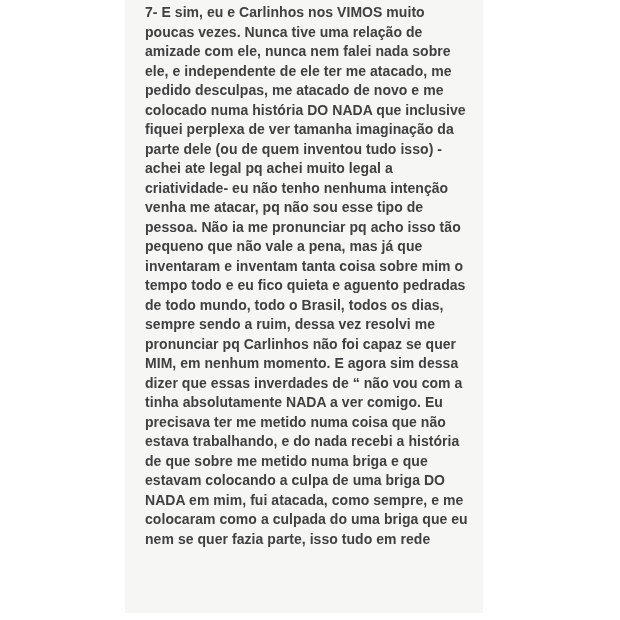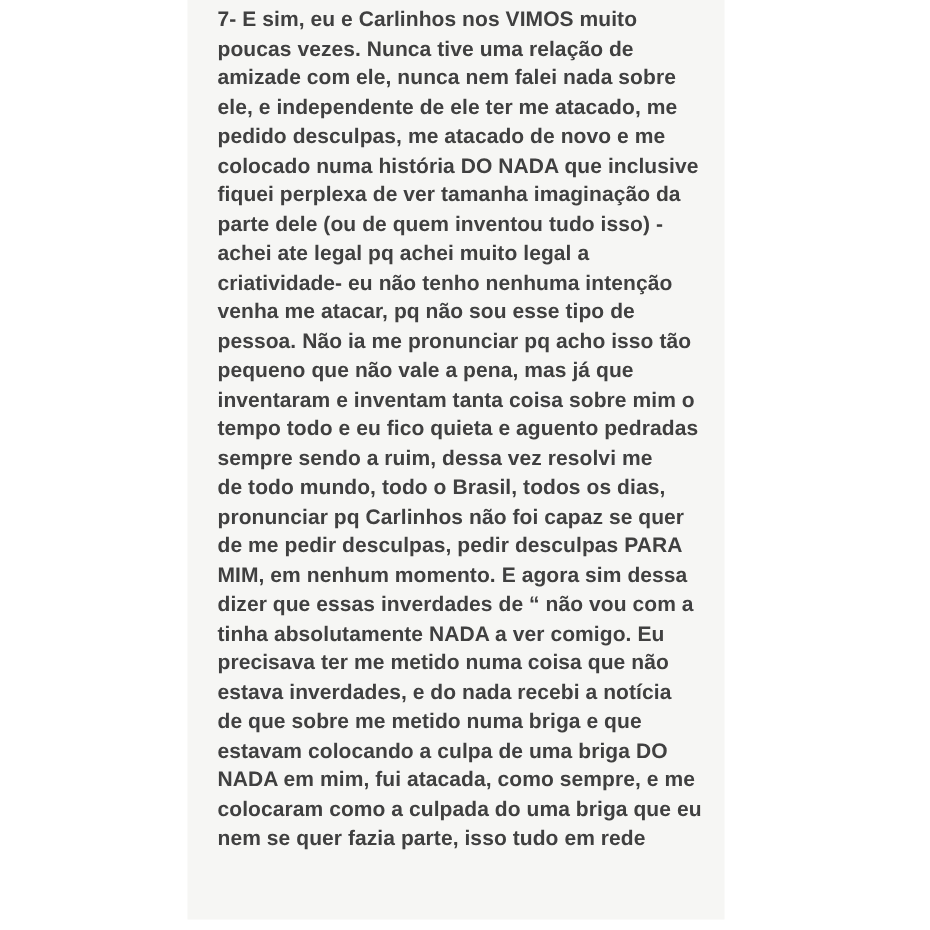--- a/index.html
+++ b/index.html
@@ -51,29 +51,28 @@
         <div class="line">colocado numa história DO NADA que inclusive</div>
         <div class="line">fiquei perplexa de ver tamanha imaginação da</div>
         <div class="line">parte dele (ou de quem inventou tudo isso) -</div>
         <div class="line">achei ate legal pq achei muito legal a</div>
         <div class="line">criatividade- eu não tenho nenhuma intenção</div>
         <div class="line">venha me atacar, pq não sou esse tipo de</div>
         <div class="line">pessoa. Não ia me pronunciar pq acho isso tão</div>
         <div class="line">pequeno que não vale a pena, mas já que</div>
         <div class="line">inventaram e inventam tanta coisa sobre mim o</div>
         <div class="line">tempo todo e eu fico quieta e aguento pedradas</div>
+        <div class="line">de todo mundo, todo o Brasil, todos os dias,</div>
         <div class="line">sempre sendo a ruim, dessa vez resolvi me</div>
-        <div class="line">de todo mundo, todo o Brasil, todos os dias,</div>
         <div class="line">pronunciar pq Carlinhos não foi capaz se quer</div>
-        <div class="line">de me pedir desculpas, pedir desculpas PARA</div>
         <div class="line">MIM, em nenhum momento. E agora sim dessa</div>
         <div class="line">dizer que essas inverdades de “ não vou com a</div>
         <div class="line">tinha absolutamente NADA a ver comigo. Eu</div>
         <div class="line">precisava ter me metido numa coisa que não</div>
-        <div class="line">estava inverdades, e do nada recebi a notícia</div>
+        <div class="line">estava trabalhando, e do nada recebi a história</div>
         <div class="line">de que sobre me metido numa briga e que</div>
         <div class="line">estavam colocando a culpa de uma briga DO</div>
         <div class="line">NADA em mim, fui atacada, como sempre, e me</div>
         <div class="line">colocaram como a culpada do uma briga que eu</div>
         <div class="line">nem se quer fazia parte, isso tudo em rede</div>
       </div>
   </div>
 </div>
 
 </body></html>

